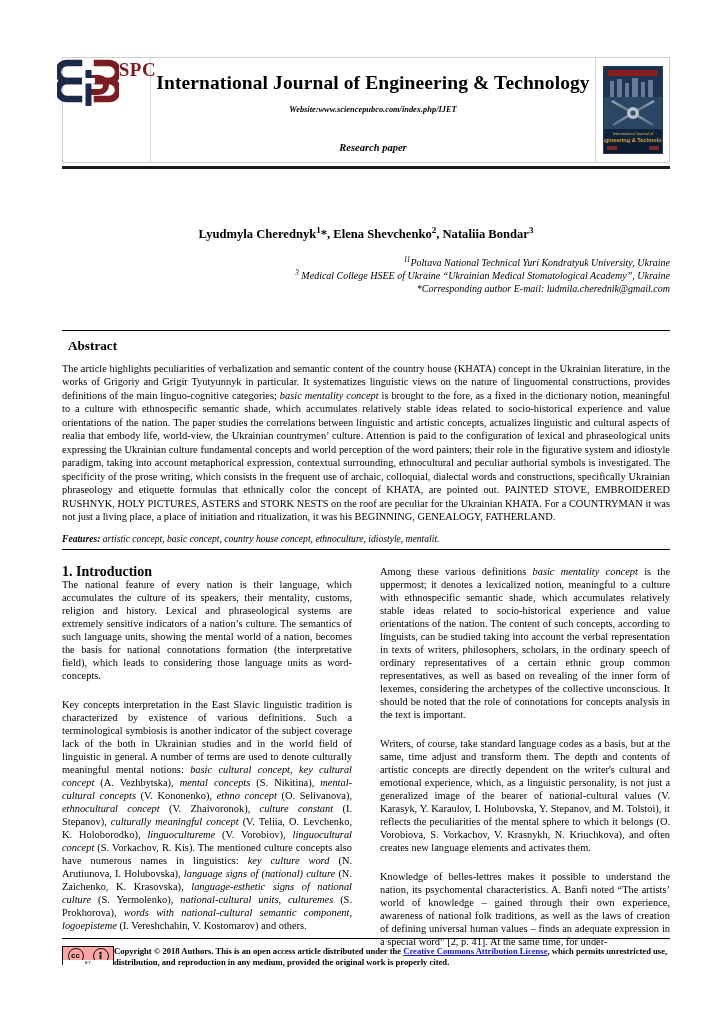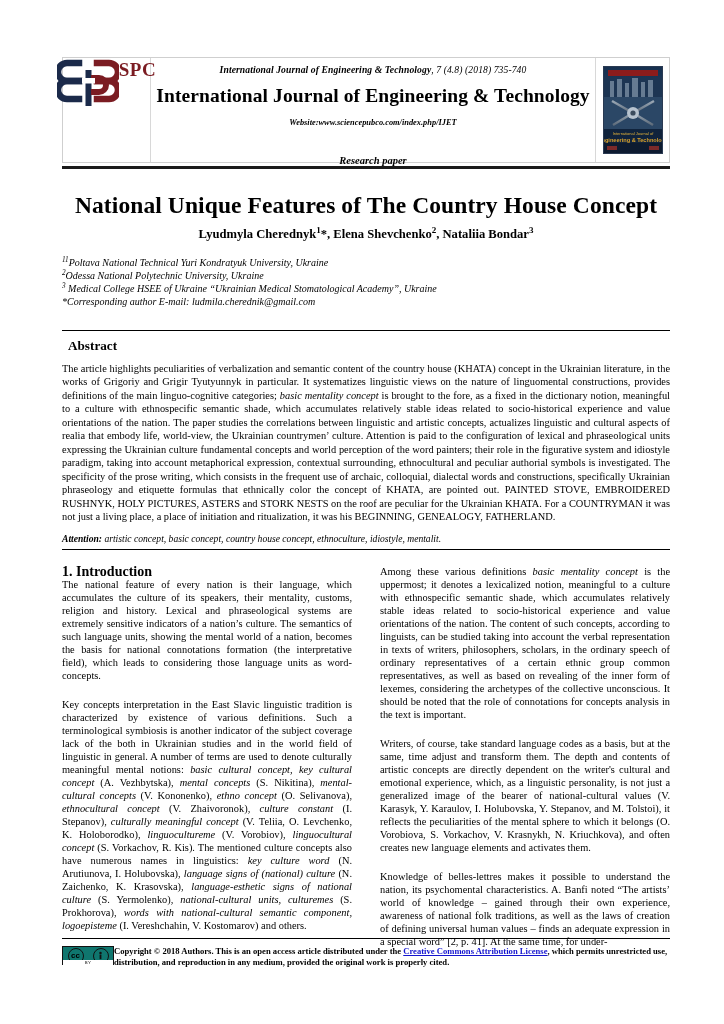--- a/index.html
+++ b/index.html
@@ -140,21 +140,21 @@
     width: 608px;
     text-align: center;
     font-size: 12.6px;
     font-weight: bold;
   }
   .affils {
     position: absolute;
     left: 62px;
     top: 256px;
     width: 608px;
-    text-align: left;
+    text-align: right;
     font-size: 10px;
     font-style: italic;
     line-height: 13.1px;
   }
   sup { font-size: 0.72em; vertical-align: super; line-height: 0; }
 
   
   .abs-rule-top {
     position: absolute;
     left: 62px;
@@ -235,21 +235,21 @@
     left: 62px;
     top: 946px;
     width: 608px;
     display: flex;
     align-items: flex-start;
   }
   .cc-badge {
     width: 52px;
     height: 19px;
     border: 1px solid #111;
-    background: #0f766e;
+    background: #fca5a5;
     display: flex;
     align-items: center;
     justify-content: space-around;
     box-sizing: border-box;
     flex: 0 0 auto;
     position: relative;
   }
   .cc-circ {
     width: 14px; height: 14px;
     border: 1.6px solid #111;
@@ -295,21 +295,20 @@
 
           <rect x="28.5" y="12" width="6" height="36" fill="#1b2a4a"></rect>
           <path d="M34 20 H42 a7 7 0 0 1 0 14 H34" fill="none" stroke="#7b1c22" stroke-width="6"></path>
           <rect x="25" y="20" width="13" height="5.5" fill="#ffffff"></rect>
         </svg>
       </div>
       <div class="spc-text">SPC</div>
     </div>
 
     <div class="masthead-center">
-      <div class="mh-cite"><span>International Journal of Engineering &amp; Technology</span><span class="cite-tail">, 7 (4.8) (2018) 735-740</span></div>
       <div class="mh-title">International Journal of Engineering &amp; Technology</div>
       <div class="mh-website">Website:www.sciencepubco.com/index.php/IJET</div>
       <div class="mh-type">Research paper</div>
     </div>
 
     <div class="masthead-cover">
       <div class="cover-img">
         <svg viewBox="0 0 58 86" width="58" height="86" aria-hidden="true">
           <defs>
             <linearGradient id="skyg" x1="0" y1="0" x2="0" y2="1">
@@ -351,33 +350,31 @@
           <rect x="0" y="76" width="58" height="10" fill="#0d1b30"></rect>
           <rect x="3" y="79" width="10" height="4" fill="#7b2a2a"></rect>
           <rect x="45" y="79" width="10" height="4" fill="#7b2a2a"></rect>
         </svg>
       </div>
     </div>
   </div>
 
   <div class="masthead-rule"></div>
 
-  <div class="title">National Unique Features of The Country House Concept</div>
   <div class="authors">Lyudmyla Cherednyk<sup>1</sup>*, Elena Shevchenko<sup>2</sup>, Nataliia Bondar<sup>3</sup></div>
   <div class="affils">
     <div><sup>11</sup>Poltava National Technical Yuri Kondratyuk University, Ukraine</div>
-    <div><sup>2</sup>Odessa National Polytechnic University, Ukraine</div>
     <div><sup>3</sup> Medical College HSEE of Ukraine “Ukrainian Medical Stomatological Academy”, Ukraine</div>
     <div>*Corresponding author E-mail: ludmila.cherednik@gmail.com</div>
   </div>
 
   <div class="abs-rule-top"></div>
   <div class="abs-head">Abstract</div>
   <div class="abs-body">The article highlights peculiarities of verbalization and semantic content of the country house (KHATA) concept in the Ukrainian literature, in the works of Grigoriy and Grigir Tyutyunnyk in particular. It systematizes linguistic views on the nature of linguomental constructions, provides definitions of the main linguo-cognitive categories; <i>basic mentality concept</i> is brought to the fore, as a fixed in the dictionary notion, meaningful to a culture with ethnospecific semantic shade, which accumulates relatively stable ideas related to socio-historical experience and value orientations of the nation. The paper studies the correlations between linguistic and artistic concepts, actualizes linguistic and cultural aspects of realia that embody life, world-view, the Ukrainian countrymen’ culture. Attention is paid to the configuration of lexical and phraseological units expressing the Ukrainian culture fundamental concepts  and world perception of the word painters; their role in the figurative system and idiostyle paradigm, taking into account metaphorical expression, contextual surrounding, ethnocultural and peculiar authorial symbols is investigated. The specificity of the prose writing, which consists in the frequent use of archaic, colloquial, dialectal words and constructions, specifically Ukrainian phraseology and etiquette formulas that ethnically color the concept of KHATA, are pointed out. PAINTED STOVE, EMBROIDERED RUSHNYK, HOLY PICTURES, ASTERS and STORK NESTS on the roof are peculiar for the Ukrainian KHATA. For a COUNTRYMAN it was not just a living place, a place of initiation and ritualization, it was his BEGINNING, GENEALOGY, FATHERLAND.</div>
-  <div class="keywords"><b>Attention:</b> <span>artistic concept, basic concept, country house concept,  ethnoculture, idiostyle, mentalit.</span></div>
+  <div class="keywords"><b>Features:</b> <span>artistic concept, basic concept, country house concept,  ethnoculture, idiostyle, mentalit.</span></div>
   <div class="abs-rule-bot"></div>
 
   <div class="col col-left">
     <div class="sec-head">1.  Introduction</div>
     <p>The national feature of every nation is their language, which accumulates the culture of its speakers, their mentality, customs, religion and history. Lexical and phraseological systems are extremely sensitive indicators of a nation’s culture. The semantics of such language units, showing the mental world of a nation, becomes the basis for national connotations formation (the interpretative field), which leads to considering those language units as word-concepts.</p>
     <p>Key concepts interpretation in the East Slavic linguistic tradition is characterized by existence of various definitions. Such a terminological symbiosis is another indicator of the subject coverage lack of the both in Ukrainian studies and in the world field of linguistic in general. A number of terms are used to denote culturally meaningful mental notions: <i>basic cultural concept, key cultural concept</i> (A. Vezhbytska), <i>mental concepts</i> (S. Nikitina), <i>mental-cultural concepts</i> (V. Kononenko), <i>ethno concept</i> (O. Selivanova), <i>ethnocultural concept</i> (V. Zhaivoronok), <i>culture constant</i> (I. Stepanov), <i>culturally meaningful concept</i> (V. Teliia, O. Levchenko, K. Holoborodko), <i>linguocultureme</i> (V. Vorobiov), <i>linguocultural concept</i> (S. Vorkachov, R. Kis). The mentioned culture concepts also have numerous names in linguistics: <i>key culture word</i> (N. Arutiunova, I. Holubovska), <i>language signs of (national) culture</i> (N. Zaichenko, K. Krasovska), <i>language-esthetic signs of national culture</i> (S. Yermolenko), <i>national-cultural units, culturemes</i> (S. Prokhorova), <i>words with national-cultural semantic component, logoepisteme</i> (I. Vereshchahin, V. Kostomarov) and others.</p>
   </div>
 
   <div class="col col-right">
     <p>Among these various definitions <i>basic mentality concept</i> is the uppermost; it denotes a lexicalized notion, meaningful to a culture with ethnospecific semantic shade, which accumulates relatively stable ideas related to socio-historical experience and value orientations of the nation. The content of such concepts, according to linguists, can be studied taking into account the verbal representation in texts of writers, philosophers, scholars, in the ordinary speech of ordinary representatives of a certain ethnic group common representatives, as well as based on revealing of the inner form of lexemes, considering the archetypes of the collective unconscious. It should be noted that the role of connotations for concepts analysis in the text is important.</p>

